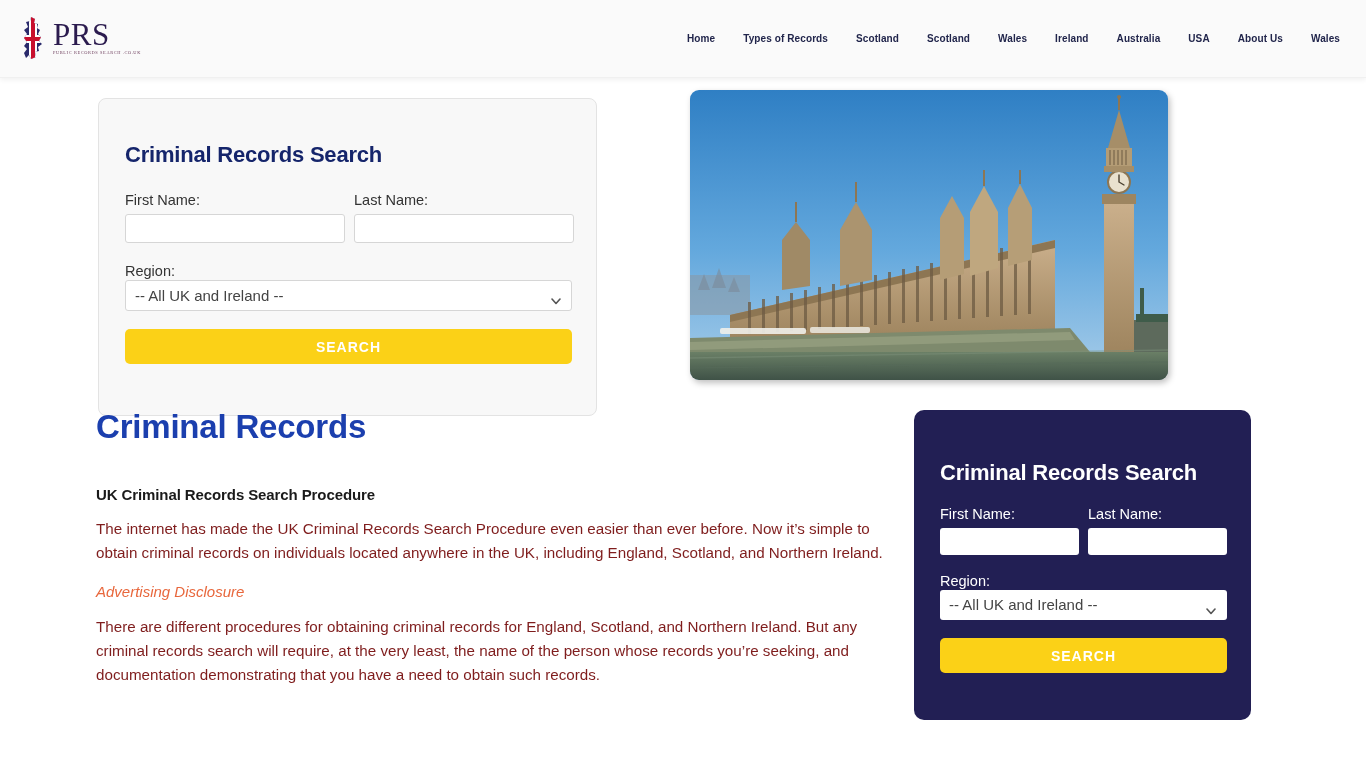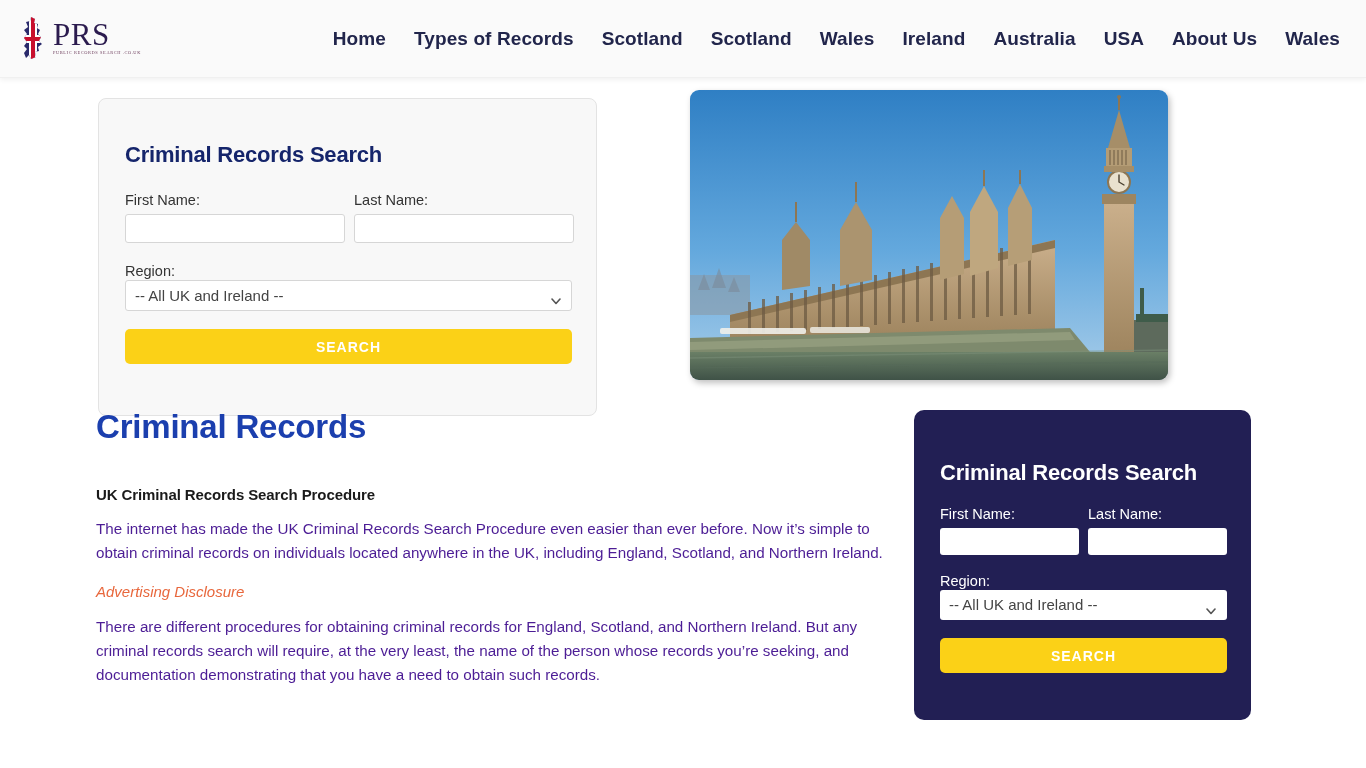--- a/index.html
+++ b/index.html
@@ -48,21 +48,21 @@
     white-space: nowrap;
   }
   .main-nav {
     margin-left: auto;
     margin-right: 26px;
     display: flex;
     align-items: center;
     gap: 28px;
   }
   .nav-link {
-    font-size: 19px;
+    font-size: 10px;
     font-weight: bold;
     color: #21254b;
     text-decoration: none;
     white-space: nowrap;
     letter-spacing: 0.1px;
   }
 
   
   .hero {
     position: relative;
@@ -184,21 +184,21 @@
     line-height: 38px;
   }
   .h2-title {
     color: #1a1a1a;
     font-size: 15px;
     font-weight: bold;
     margin-top: 40px;
     letter-spacing: -0.1px;
   }
   .body-text {
-    color: #4c1d95;
+    color: #7f1d1d;
     font-size: 15.2px;
     line-height: 24px;
     margin-top: 14px;
   }
   .ad-disclosure {
     display: inline-block;
     margin-top: 18px;
     color: #e8673c;
     font-style: italic;
     font-size: 15px;

